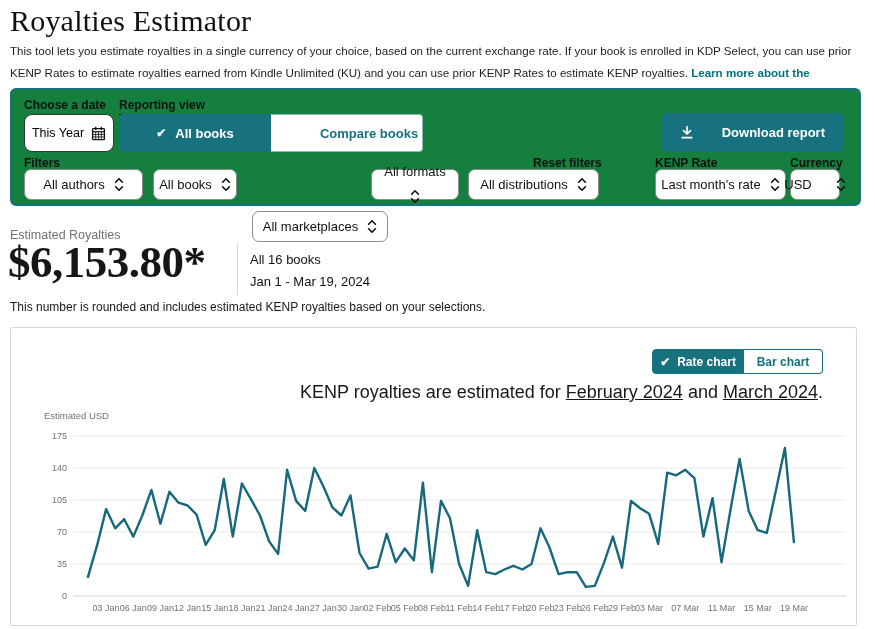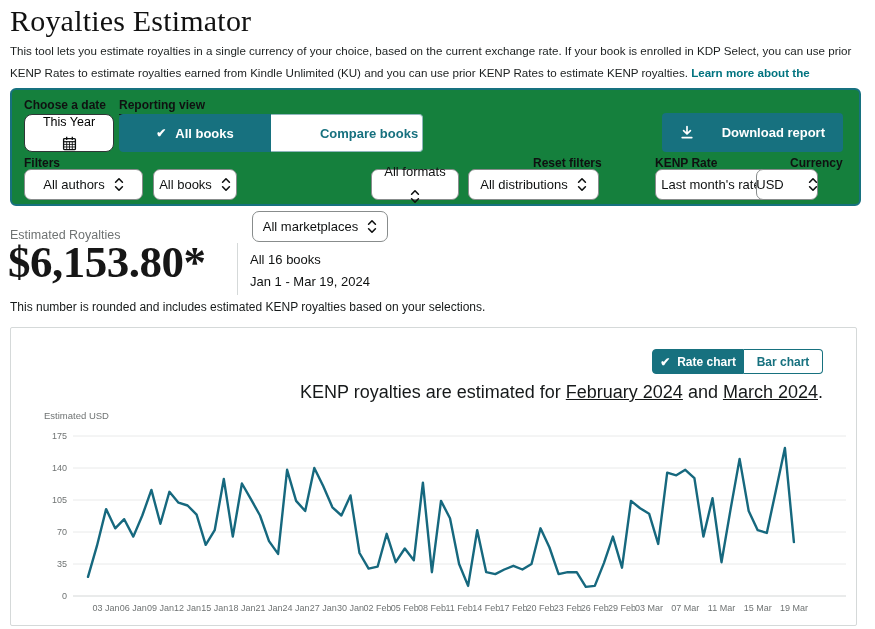--- a/index.html
+++ b/index.html
@@ -15,21 +15,21 @@
   #page-desc { left:10px; top:40px; width:850px; font-size:11.6px; line-height:22px; color:#1b1f1f; }
   #learn-more { color:#00737f; font-weight:bold; cursor:pointer; }
 
   
   #filter-panel { left:10px; top:88px; width:851px; height:118px;
                   border:2px solid #17717f; border-radius:6px; background:#15803d; }
   .lbl { font-size:12px; font-weight:bold; color:#0f1111; }
   #choose-date-label { left:12px; top:8px; }
   #date-btn { left:12px; top:24px; width:90px; height:38px; border:1px solid #2f3636;
               border-radius:8px; background:#fff; display:flex; align-items:center;
-              gap:7px; font-size:12.5px; cursor:pointer;flex-direction:column; }
+              justify-content:center; gap:7px; font-size:12.5px; cursor:pointer; }
   #reporting-label { left:107px; top:8px; border-bottom:1.5px solid #16191a; padding-bottom:2px; }
   #tabs { left:107px; top:24px; height:38px; display:flex; }
   .tab { width:152px; display:flex; align-items:center; justify-content:center; gap:9px;
          font-size:13px; font-weight:bold; cursor:pointer; }
   #tab-all { background:#17717f; color:#fff; border:1px solid #17717f; border-radius:4px 0 0 4px; }
   #tab-compare { background:#fff; color:#17717f; border:1px solid #8fb6bc; border-left:none;
                  border-radius:0 4px 4px 0;padding-left:45px; }
   .checkmark { font-size:12px; }
   #download-btn { right:16px; top:23px; height:39px; padding:0 18px; background:#17717f;
                   color:#fff; border:none; border-radius:4px; display:flex; align-items:center;
@@ -40,21 +40,21 @@
         display:flex; align-items:center; justify-content:center; gap:9px; font-size:13px;
         cursor:pointer; }
   #dd-authors { left:12px; width:119px; }
   #dd-books { left:141px; width:84px; }
   #dd-marketplaces { left:240px; width:136px;margin-top:42px; }
   #dd-formats { left:359px; width:88px;flex-direction:column; }
   #dd-distributions { left:456px; width:131px; }
   #kenp-label { left:643px; top:66px; }
   #dd-kenp { left:643px; width:131px; }
   #currency-label { left:778px; top:66px; }
-  #dd-currency { left:744px; width:62px;gap:24px; }
+  #dd-currency { left:778px; width:50px;gap:24px; }
 
   
   #summary-label { left:10px; top:228px; font-size:12.5px; color:#6f7373; }
   #summary-amount { left:8px; top:236px; font-family:"Liberation Serif", serif;
                     font-size:45px; font-weight:bold; letter-spacing:-0.5px; color:#161616; }
   #summary-divider { left:237px; top:243px; width:1px; height:52px; background:#d5d9d9; }
   #summary-books { left:250px; top:252px; font-size:13px; }
   #summary-range { left:250px; top:274px; font-size:13px; }
   #summary-note { left:10px; top:300px; font-size:12px; color:#161a1a; }
 

